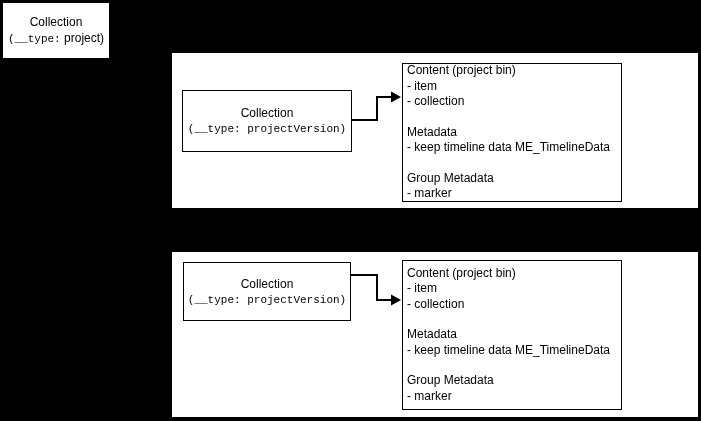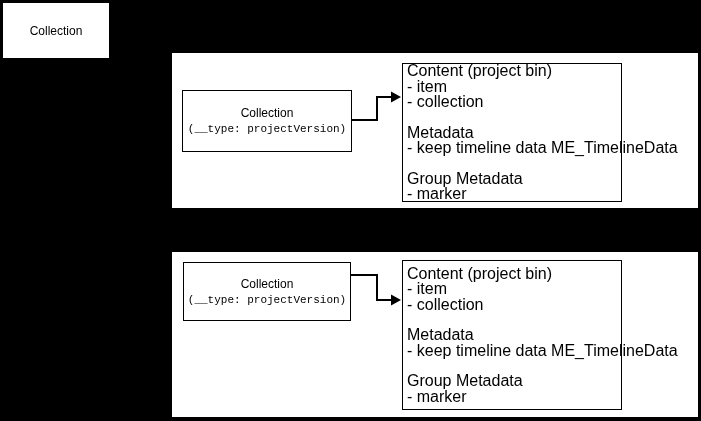--- a/index.html
+++ b/index.html
@@ -34,21 +34,21 @@
   .mono {
     font-family: "Liberation Mono", "DejaVu Sans Mono", monospace;
     font-size: 11px;
   }
   .content-box {
     position: absolute;
     background: var(--shape-fill, #ffffff);
     border: 1.5px solid var(--shape-stroke, #000000);
     display: flex; flex-direction: column; justify-content: center;
     padding: 8px 4px;
-    font-size: 16px;
+    font-size: 12px;
     color: var(--text, #000000);
   }
   .content-line {
     line-height: 15.4px;
     min-height: 15.4px;
     white-space: nowrap;
   }
   svg.connector {
     position: absolute; left: 0; top: 0;
     overflow: visible;
@@ -57,20 +57,21 @@
   svg.connector path { stroke: var(--shape-stroke, #000000); stroke-width: 2; fill: none; }
   svg.connector polygon { fill: var(--shape-stroke, #000000); }
 </style>
 </head>
 <body>
 
 <div id="canvas">
 
   <div class="node" style="left:2px; top:2px; width:108px; height:57px;">
     <div>Collection</div>
+    <div><span class="mono">(__type:</span><span> project)</span></div>
   </div>
 
   <div class="panel" style="left:170px; top:51px; width:530px; height:159px;">
 
     <div class="node" style="left:10px; top:37px; width:170px; height:62px;">
       <div>Collection</div>
       <div class="mono">(__type: projectVersion)</div>
     </div>
 
     <svg class="connector" width="530" height="159" viewBox="0 0 530 159">

